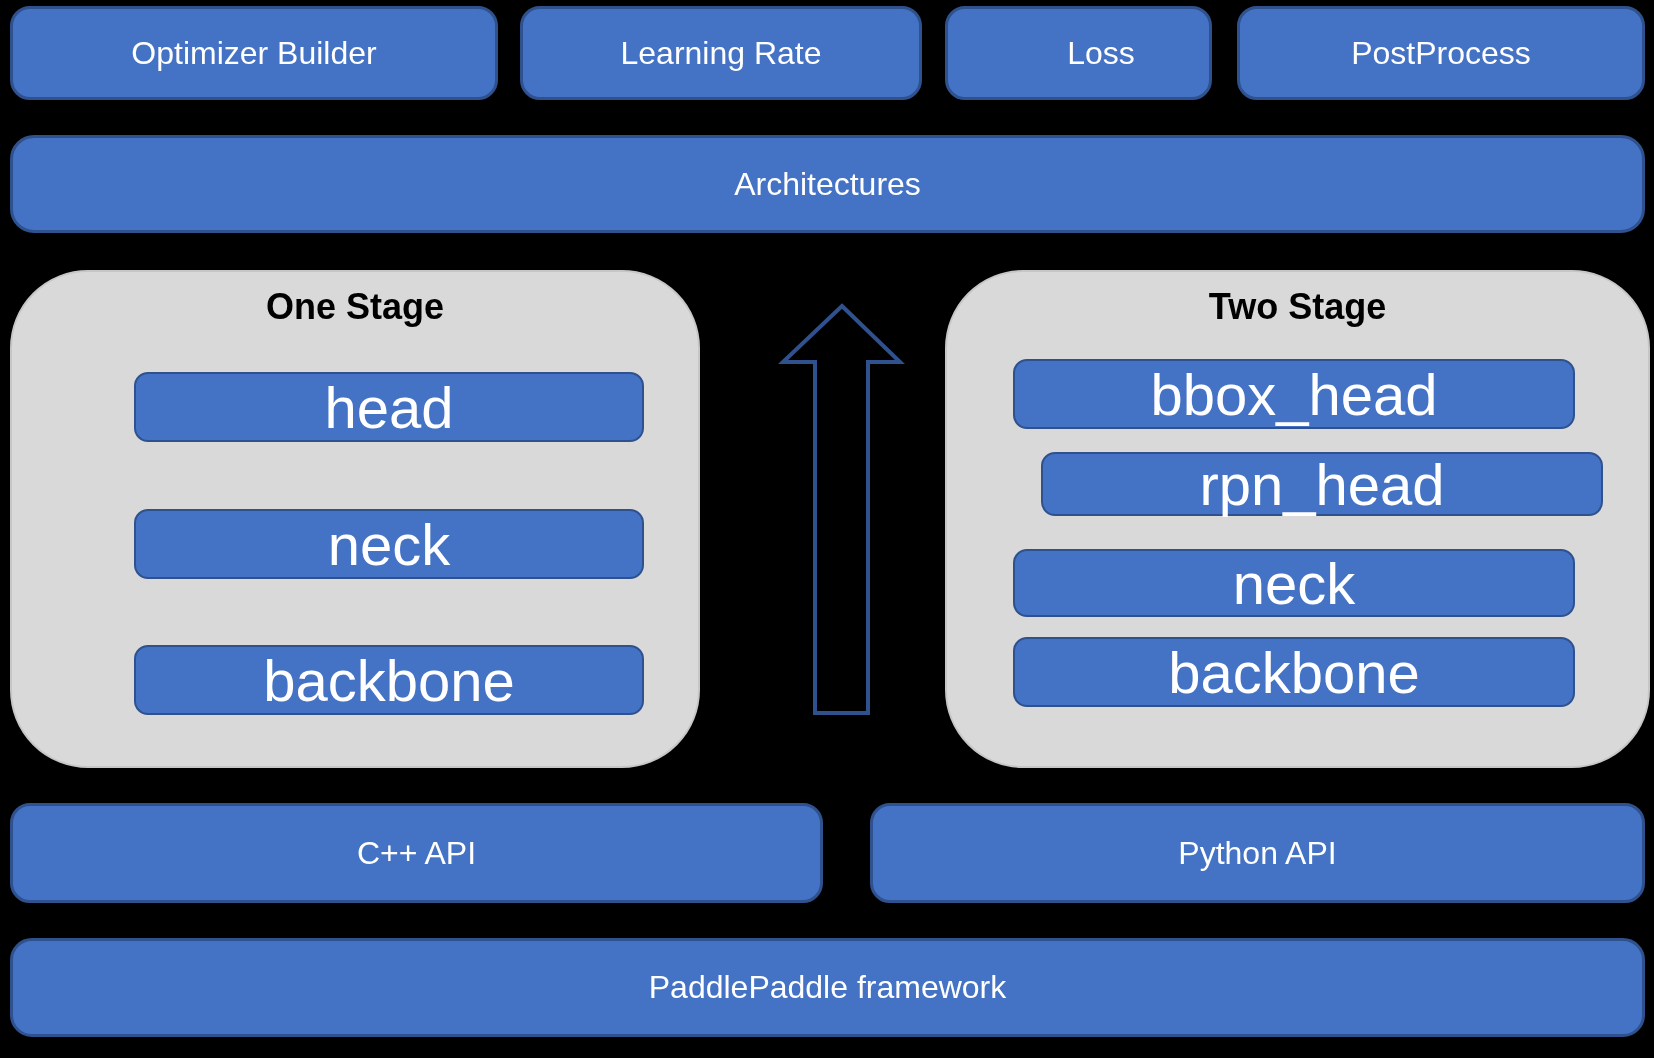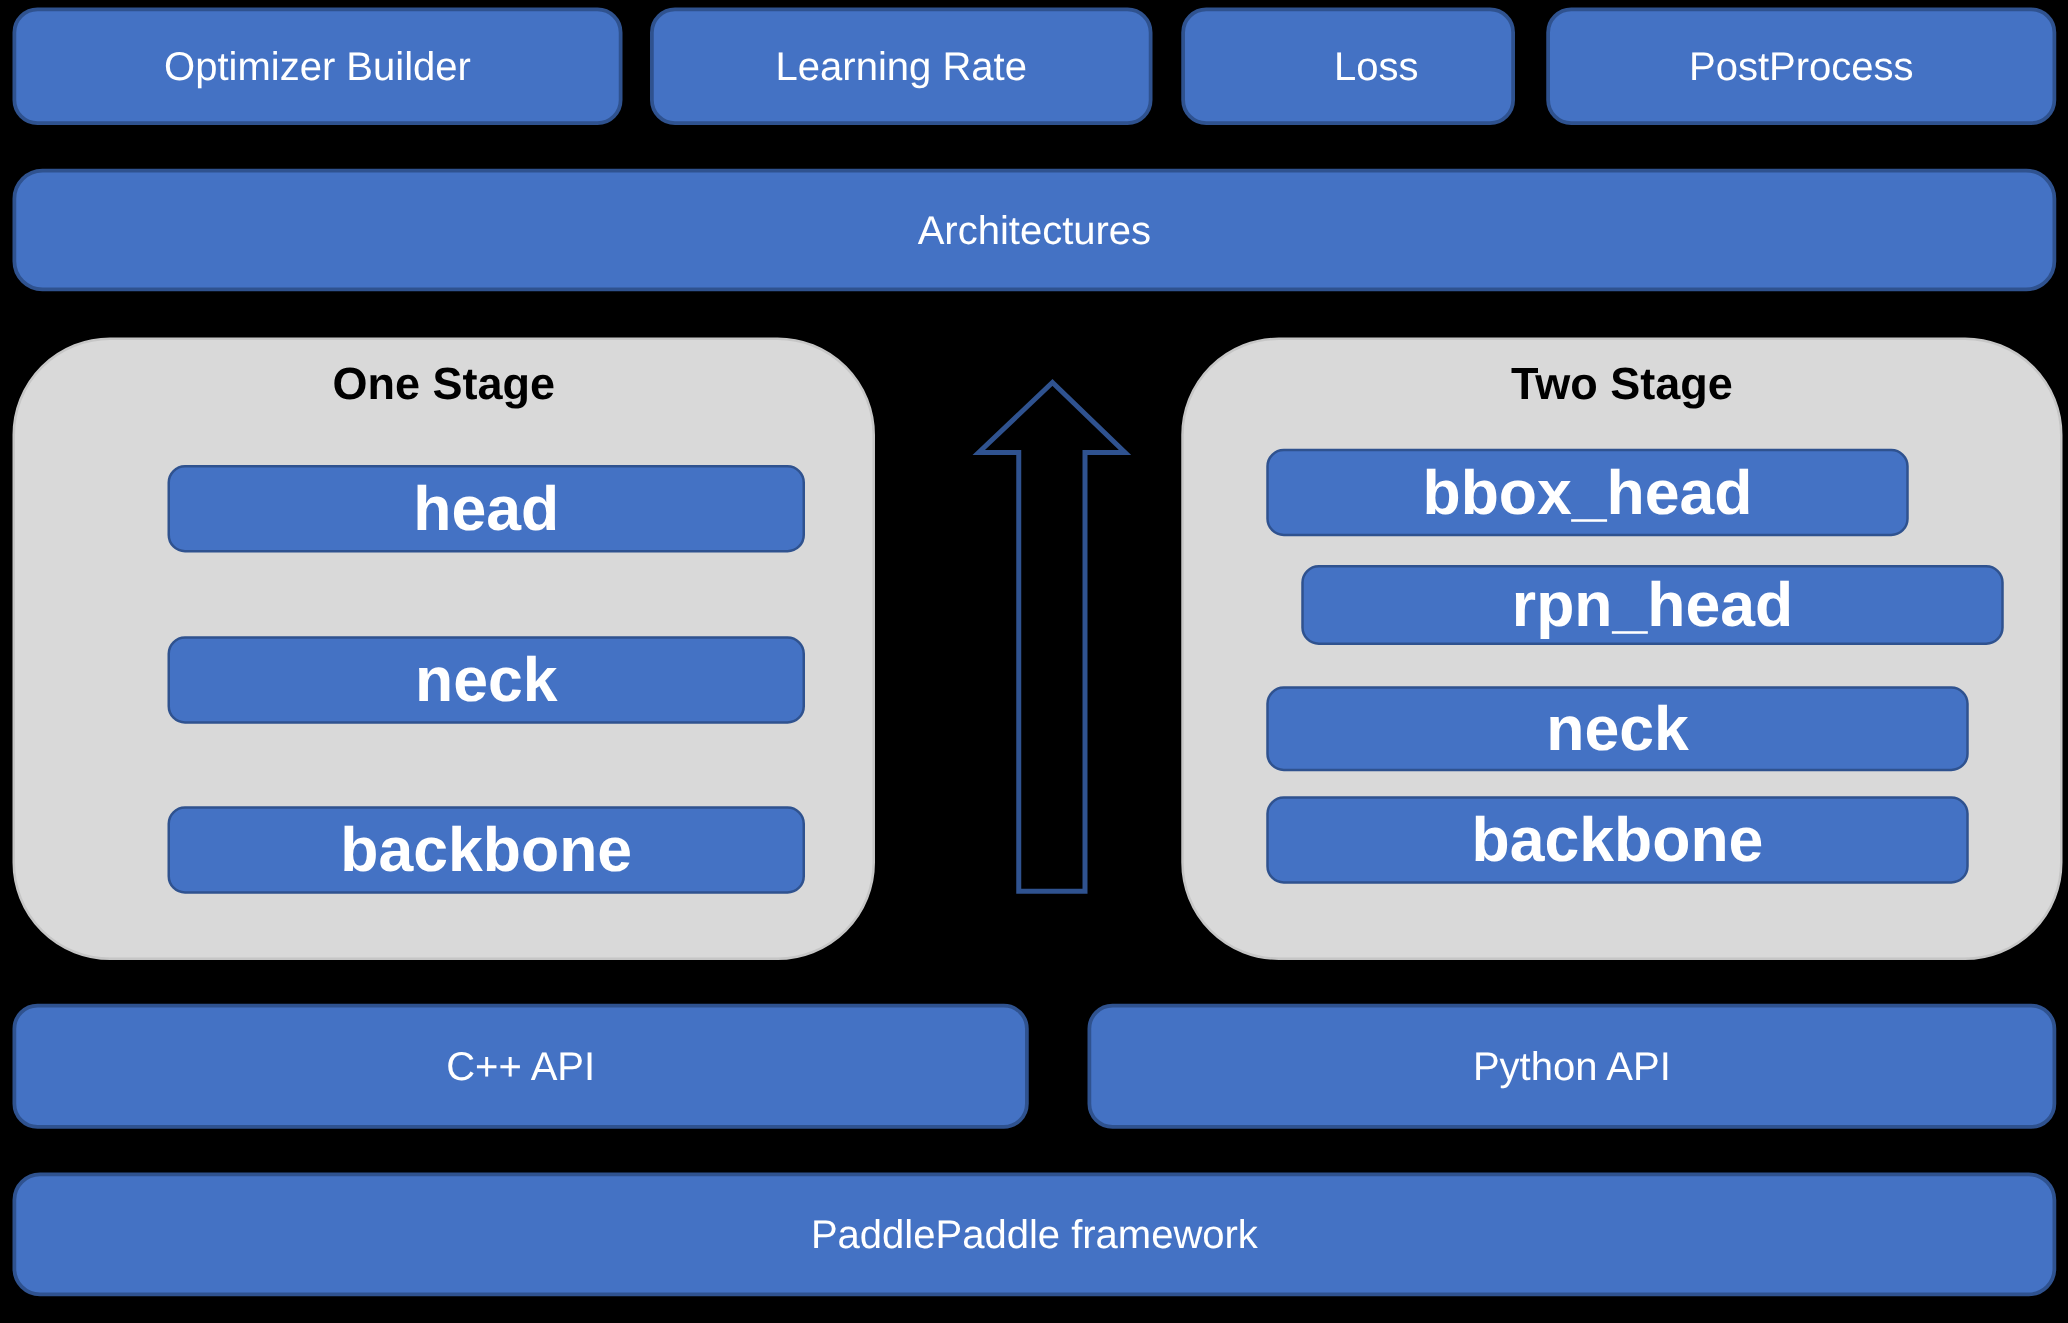--- a/index.html
+++ b/index.html
@@ -52,29 +52,28 @@
     width: 100%;
     text-align: center;
     font-size: 36px;
     font-weight: 700;
     color: #000000;
     white-space: nowrap;
   }
   .layer {
     border-radius: 14px;
     border-width: 2px;
-    font-size: 50px;
-    font-weight: bold;
+    font-size: 58px;
   }
   
   .one-head     { left: 122px; top: 100px; width: 510px; height: 70px; }
   .one-neck     { left: 122px; top: 237px; width: 510px; height: 70px; }
   .one-backbone { left: 122px; top: 373px; width: 510px; height: 70px; }
   
-  .two-bbox     { left: 66px; top: 87px;  width: 514px; height: 70px; }
+  .two-bbox     { left: 66px; top: 87px;  width: 562px; height: 70px; }
   .two-rpn      { left: 66px; top: 180px; width: 562px; height: 64px; margin-left: 28px; }
   .two-neck     { left: 66px; top: 277px; width: 562px; height: 68px; }
   .two-backbone { left: 66px; top: 365px; width: 562px; height: 70px; }
   
   .up-arrow {
     position: absolute;
     left: 775px;
     top: 300px;
     width: 135px;
     height: 420px;

